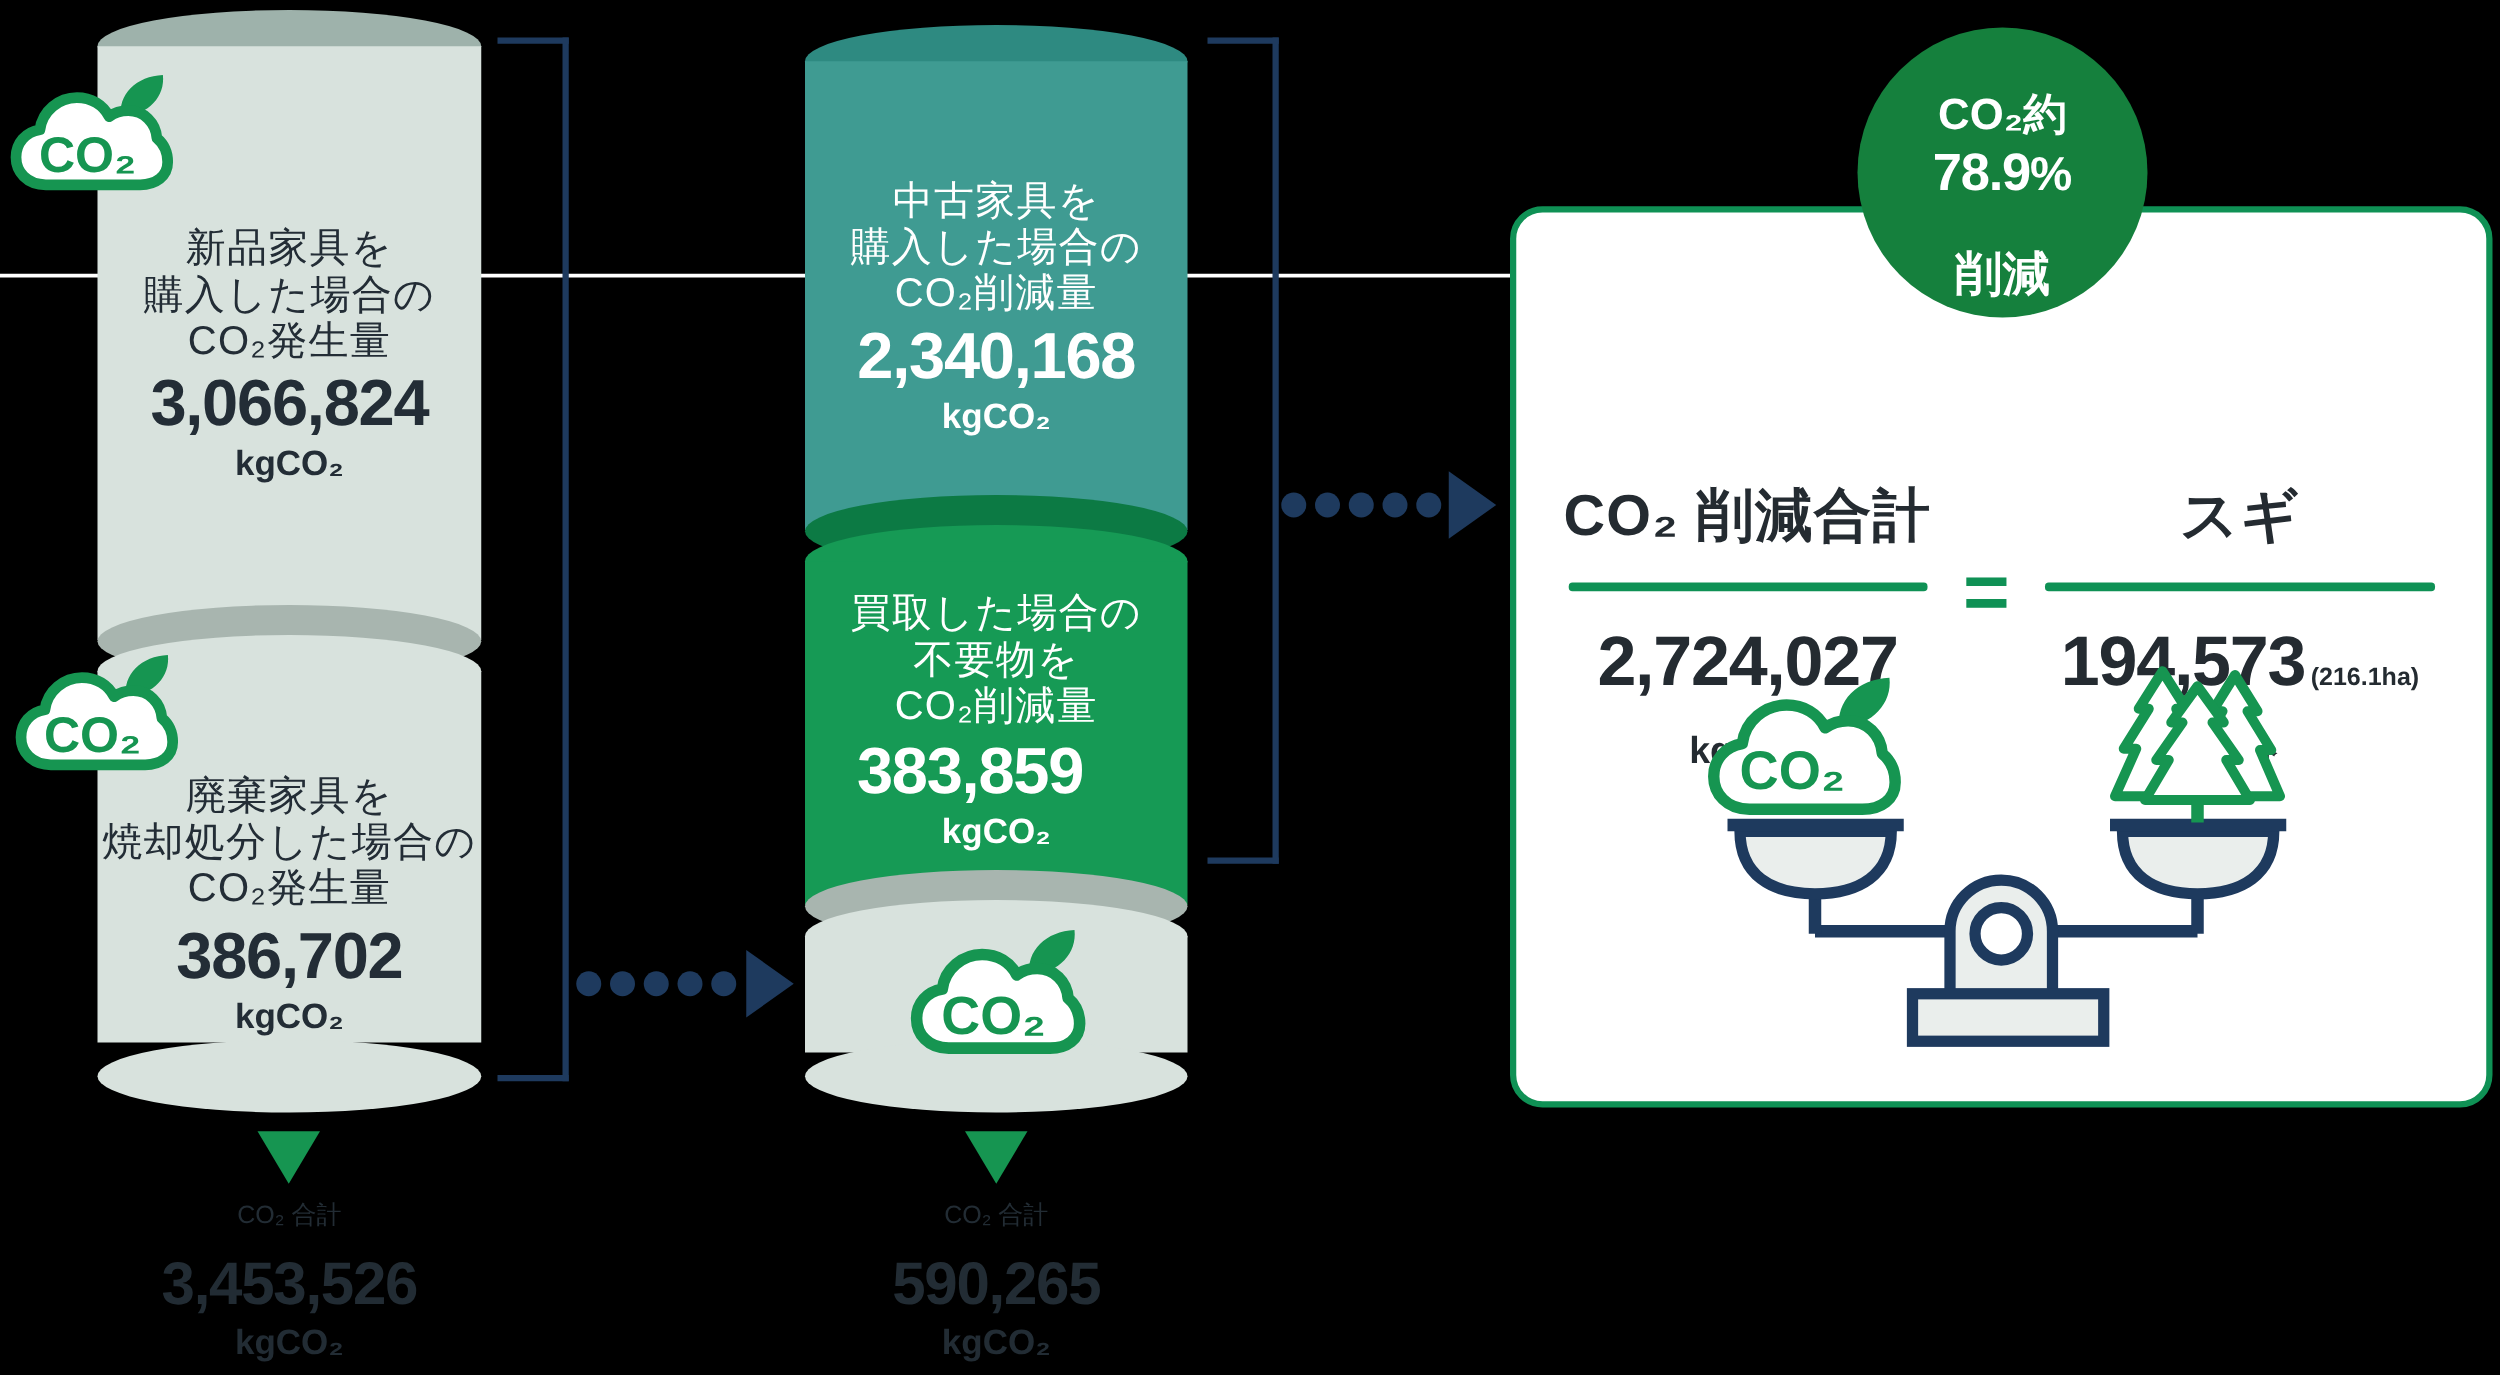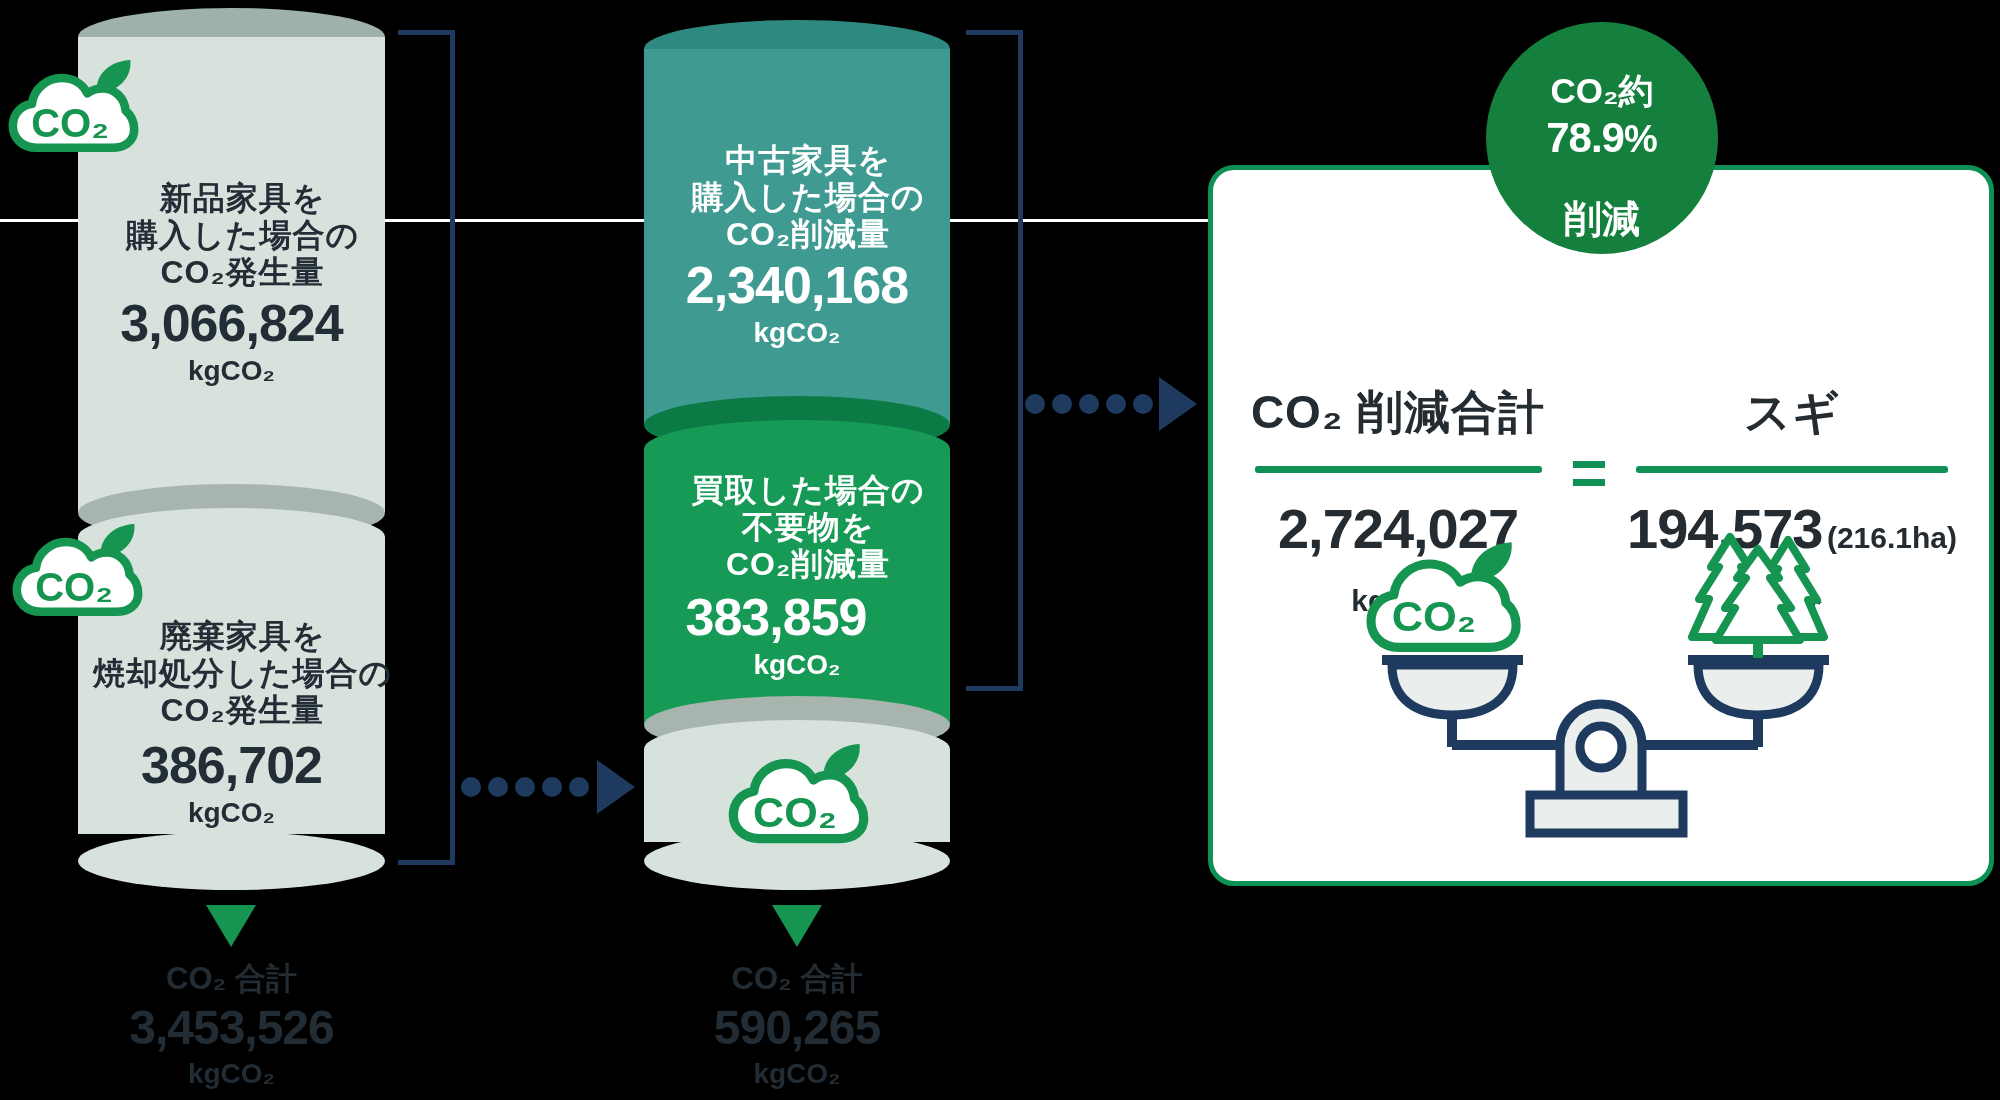--- a/index.html
+++ b/index.html
@@ -1,42 +1,42 @@
 <!DOCTYPE html>
 <html><head>
 <meta charset="utf-8">
 <style>
   html,body{margin:0;padding:0;background:#000;}
   .stage{position:relative;width:2000px;height:1100px;background:#000;overflow:hidden;
          font-family:"Liberation Sans","DejaVu Sans",sans-serif;}
   .abs{position:absolute;}
   .ell{position:absolute;border-radius:50%;}
   .ctr{text-align:center;}
-  .jlines{font-size:32px;line-height:37px;font-weight:700;letter-spacing:1px;padding-left:11px;}
+  .jlines{font-size:32px;line-height:37px;font-weight:400;letter-spacing:1px;}
   .bigval{font-size:52px;line-height:54px;font-weight:800;letter-spacing:-1px;}
   .unit{font-size:28px;line-height:30px;font-weight:800;}
   .darktxt{color:#232D36;}
   .whitetxt{color:#FFFFFF;}
   .dimtxt{color:#222C34;}
   .tri-down{width:0;height:0;border-left:25px solid transparent;border-right:25px solid transparent;
             border-top:42px solid #169551;}
   .dotrow{display:flex;gap:7px;}
   .dot{width:20px;height:20px;border-radius:50%;background:#1E3A5E;}
   .arrowhead{width:0;height:0;border-top:27px solid transparent;border-bottom:27px solid transparent;
              border-left:38px solid #1E3A5E;}
   .bracket{border:5px solid #1E3A5E;border-left:none;}
-  .totlabel{font-size:31px;font-weight:700;}
+  .totlabel{font-size:20px;font-weight:400;}
   .totval{font-size:48px;font-weight:800;letter-spacing:-1px;}
   .totunit{font-size:28px;font-weight:800;}
   .panel{background:#fff;border:5px solid #0F9155;border-radius:26px;}
   .ptitle{font-size:46px;font-weight:800;color:#242B31;letter-spacing:1px;}
   .pline{height:7px;background:#0F9155;border-radius:3px;}
   .pval{font-size:56px;font-weight:800;color:#242B31;letter-spacing:-1px;}
   .punit{font-size:30px;font-weight:800;color:#242B31;}
-  .pnote{font-size:30px;font-weight:800;color:#242B31;}
+  .pnote{font-size:20px;font-weight:800;color:#242B31;}
   .equals{font-size:64px;font-weight:800;color:#0F9155;}
   .badge{background:#15803d;border-radius:50%;color:#fff;}
   .b1{font-size:35px;font-weight:800;}
   .bp{font-size:42px;font-weight:800;letter-spacing:-1px;}
   .bps{font-size:38px;font-weight:800;}
   .b2{font-size:38px;font-weight:800;}
   svg text{font-family:"Liberation Sans","DejaVu Sans",sans-serif;}
 </style>
 </head>
 <body>

